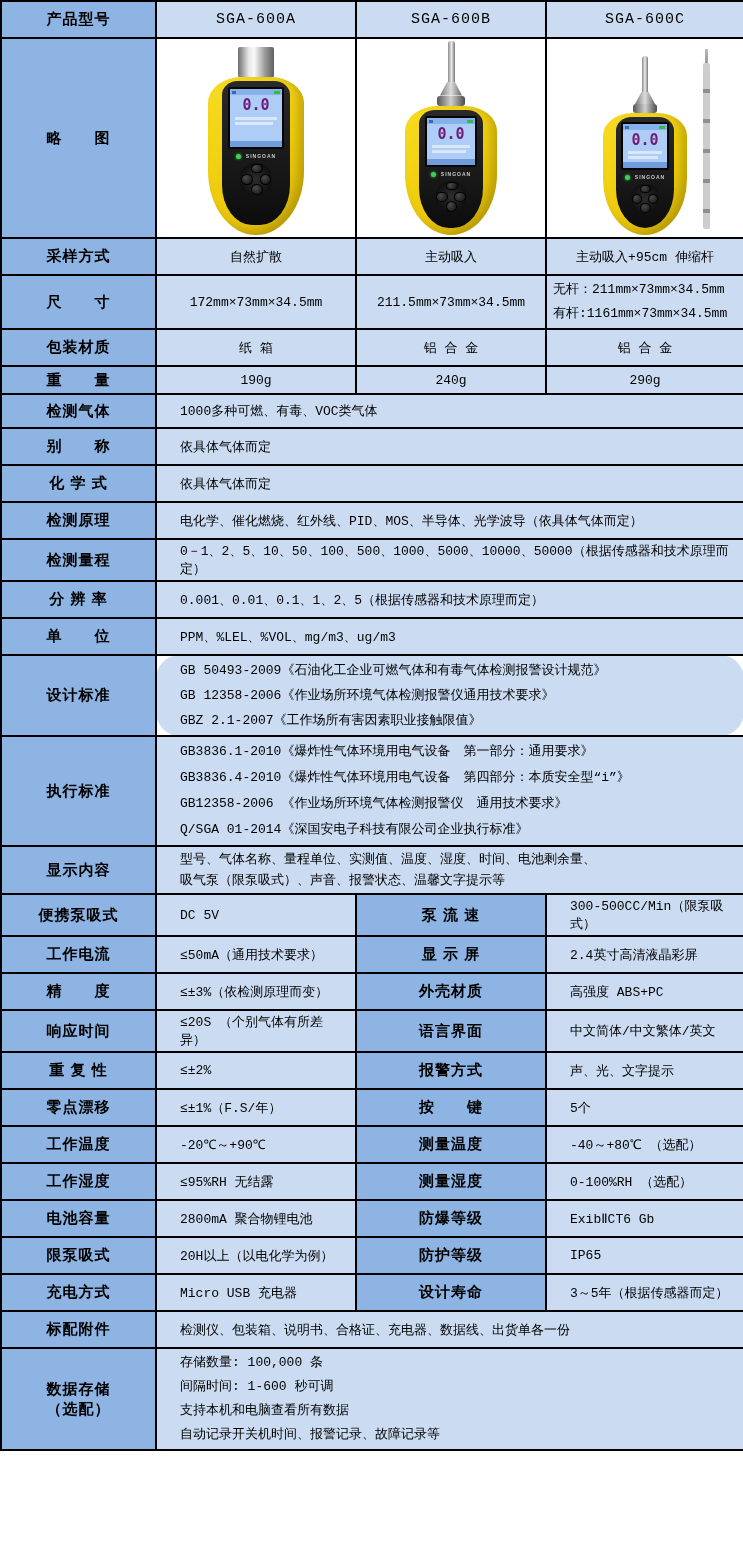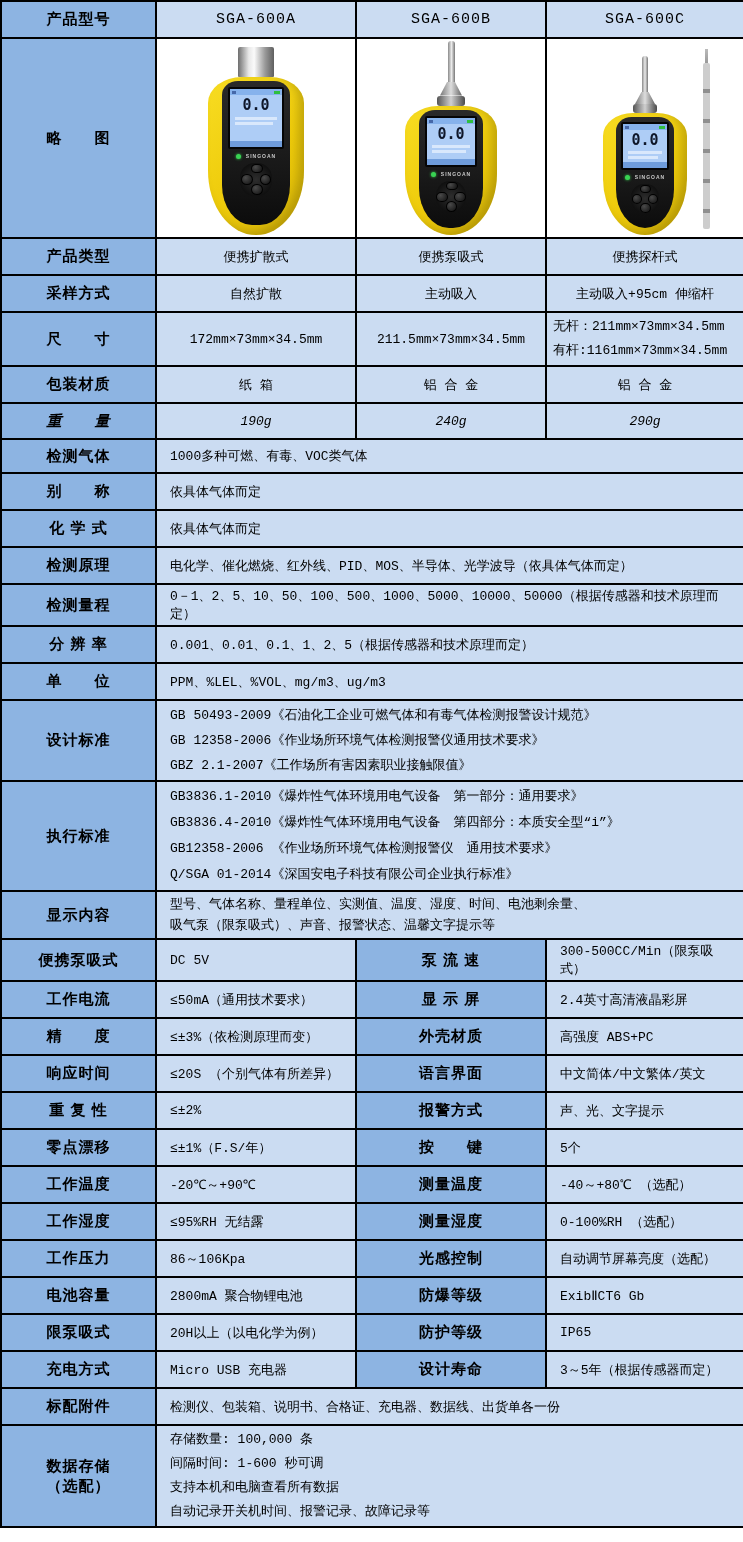--- a/index.html
+++ b/index.html
@@ -9,26 +9,26 @@
     --c-white:#FFFFFF;
   }
   html,body{margin:0;padding:0;background:#fff;}
   body{font-family:"Liberation Sans","DejaVu Sans",sans-serif;color:#000;}
   .wrap{width:743px;}
   table{border-collapse:collapse;table-layout:fixed;width:743px;}
   td{border:2px solid var(--c-border);box-sizing:border-box;overflow:hidden;vertical-align:middle;}
   .lab{background:var(--c-label);font-weight:bold;font-size:15px;text-align:center;white-space:pre-line;letter-spacing:1px;line-height:1.35;}
   .val{background:var(--c-value);font-size:13px;font-family:"Liberation Mono","DejaVu Sans Mono",monospace;white-space:pre-line;padding:2px 10px;}
   .c{text-align:center;}
-  .l{text-align:left;padding-left:13px;}
+  .l{text-align:left;padding-left:23px;}
   .model{font-size:15px;letter-spacing:1px;}
   .img{background:var(--c-white);padding:0;}
-  tr.h37{height:37px;} tr.h36{height:36px;font-style:italic;} tr.h34{height:34px;} tr.h200{height:200px;}
+  tr.h37{height:37px;} tr.h36{height:28px;} tr.h34{height:34px;} tr.h200{height:200px;}
   tr.h54{height:54px;} tr.h76{height:76px;} tr.h110{height:110px;} tr.h45{height:45px;} tr.h99{height:99px;}
-  tr.h76 .val{line-height:25px;} tr.h110 .val{line-height:26px;}
+  tr.h76 .val{line-height:25px;border-radius:24px;} tr.h110 .val{line-height:26px;}
   tr.h45 .val{line-height:21px;} tr.h99 .val{line-height:24px;} tr.h54 .val.l{line-height:24px;}
 
   
   .dev{position:relative;width:150px;height:194px;margin:0 auto;display:flex;flex-direction:column;align-items:center;justify-content:flex-end;}
   .cap{width:36px;height:30px;border-radius:2px 2px 1px 1px;
     background:linear-gradient(90deg,#6e6e6e,#e8e8e8 30%,#fafafa 45%,#9a9a9a 75%,#5f5f5f);}
   .tip{width:7px;height:42px;border-radius:3px 3px 0 0;background:linear-gradient(90deg,#8a8a8a,#eaeaea 50%,#777);}
   .tip.small{width:6px;height:36px;}
   .cone{width:22px;height:14px;background:linear-gradient(90deg,#777,#ddd 50%,#666);clip-path:polygon(32% 0,68% 0,100% 100%,0 100%);}
   .cone.small{width:20px;height:12px;}
@@ -39,21 +39,21 @@
     display:flex;justify-content:center;box-shadow:inset -6px -4px 10px rgba(0,0,0,.18);}
   .dbody.a{width:96px;height:158px;}
   .dbody.b{width:92px;height:132px;}
   .dbody.cc{width:84px;height:122px;}
   .panel{width:70%;height:91%;margin-top:4.5%;background:linear-gradient(180deg,#2a2a2a,#0c0c0c);
     border-radius:16px 16px 30px 30px / 14px 14px 40px 40px;display:flex;flex-direction:column;align-items:center;}
   .screen{width:76%;height:40%;margin-top:9%;background:#aecdf6;border:2px solid #050505;border-radius:2px;display:flex;flex-direction:column;}
   .scr-top{height:6px;background:#86b2ec;display:flex;justify-content:space-between;align-items:center;padding:0 2px;}
   .scr-top::before{content:"";width:4px;height:3px;background:#4668a8;}
   .scr-top::after{content:"";width:6px;height:3px;background:#2fbf3f;}
-  .scr-val{text-align:center;font:700 15px/1.15 "DejaVu Sans Mono",monospace;color:#0f172a;margin-top:2px;}
+  .scr-val{text-align:center;font:700 15px/1.15 "DejaVu Sans Mono",monospace;color:#701a75;margin-top:2px;}
   .scr-a{height:3px;background:#d9e8fc;margin:2px 5px 0;}
   .scr-b{height:3px;background:#d9e8fc;margin:2px 9px 0 5px;}
   .scr-bot{margin-top:auto;height:6px;background:#6f9cdb;}
   .brandrow{display:flex;align-items:center;gap:5px;margin-top:5px;}
   .led{width:5px;height:5px;border-radius:50%;background:#39d353;box-shadow:0 0 3px #39d353;}
   .brand{font:700 5px/1 "Liberation Sans",sans-serif;color:#c9c9c9;letter-spacing:1px;}
   .btns{position:relative;width:48%;aspect-ratio:1/1.02;margin-top:6%;border-radius:45%;
     background:radial-gradient(circle,#2d2d2d 0%,#101010 72%);}
   .btn{position:absolute;background:radial-gradient(circle at 35% 30%,#4a4a4a,#101010);border:1px solid #000;border-radius:50%;width:30%;height:28%;}
   .b-top{left:34%;top:2%;width:32%;height:22%;border-radius:50% / 60%;}
@@ -164,26 +164,20 @@
             <div class="btn b-right"></div>
             <div class="btn b-bot"></div>
           </div>
         </div>
       </div>
       <div class="rod"></div>
     </div>
   </td>
 </tr>
 
-<tr class="h37">
-  <td class="lab">产品类型</td>
-  <td class="val c">便携扩散式</td>
-  <td class="val c">便携泵吸式</td>
-  <td class="val c">便携探杆式</td>
-</tr>
 
 <tr class="h37">
   <td class="lab">采样方式</td>
   <td class="val c">自然扩散</td>
   <td class="val c">主动吸入</td>
   <td class="val c">主动吸入+95cm 伸缩杆</td>
 </tr>
 
 <tr class="h54">
   <td class="lab">尺　　寸</td>
@@ -294,26 +288,20 @@
   <td class="lab">工作温度</td>
   <td class="val l">-20℃～+90℃</td>
   <td class="lab">测量温度</td>
   <td class="val l">-40～+80℃ （选配）</td>
 </tr>
 <tr class="h37">
   <td class="lab">工作湿度</td>
   <td class="val l">≤95%RH 无结露</td>
   <td class="lab">测量湿度</td>
   <td class="val l">0-100%RH （选配）</td>
-</tr>
-<tr class="h37">
-  <td class="lab">工作压力</td>
-  <td class="val l">86～106Kpa</td>
-  <td class="lab">光感控制</td>
-  <td class="val l">自动调节屏幕亮度（选配）</td>
 </tr>
 <tr class="h37">
   <td class="lab">电池容量</td>
   <td class="val l">2800mA 聚合物锂电池</td>
   <td class="lab">防爆等级</td>
   <td class="val l">ExibⅡCT6 Gb</td>
 </tr>
 <tr class="h37">
   <td class="lab">限泵吸式</td>
   <td class="val l">20H以上（以电化学为例）</td>

